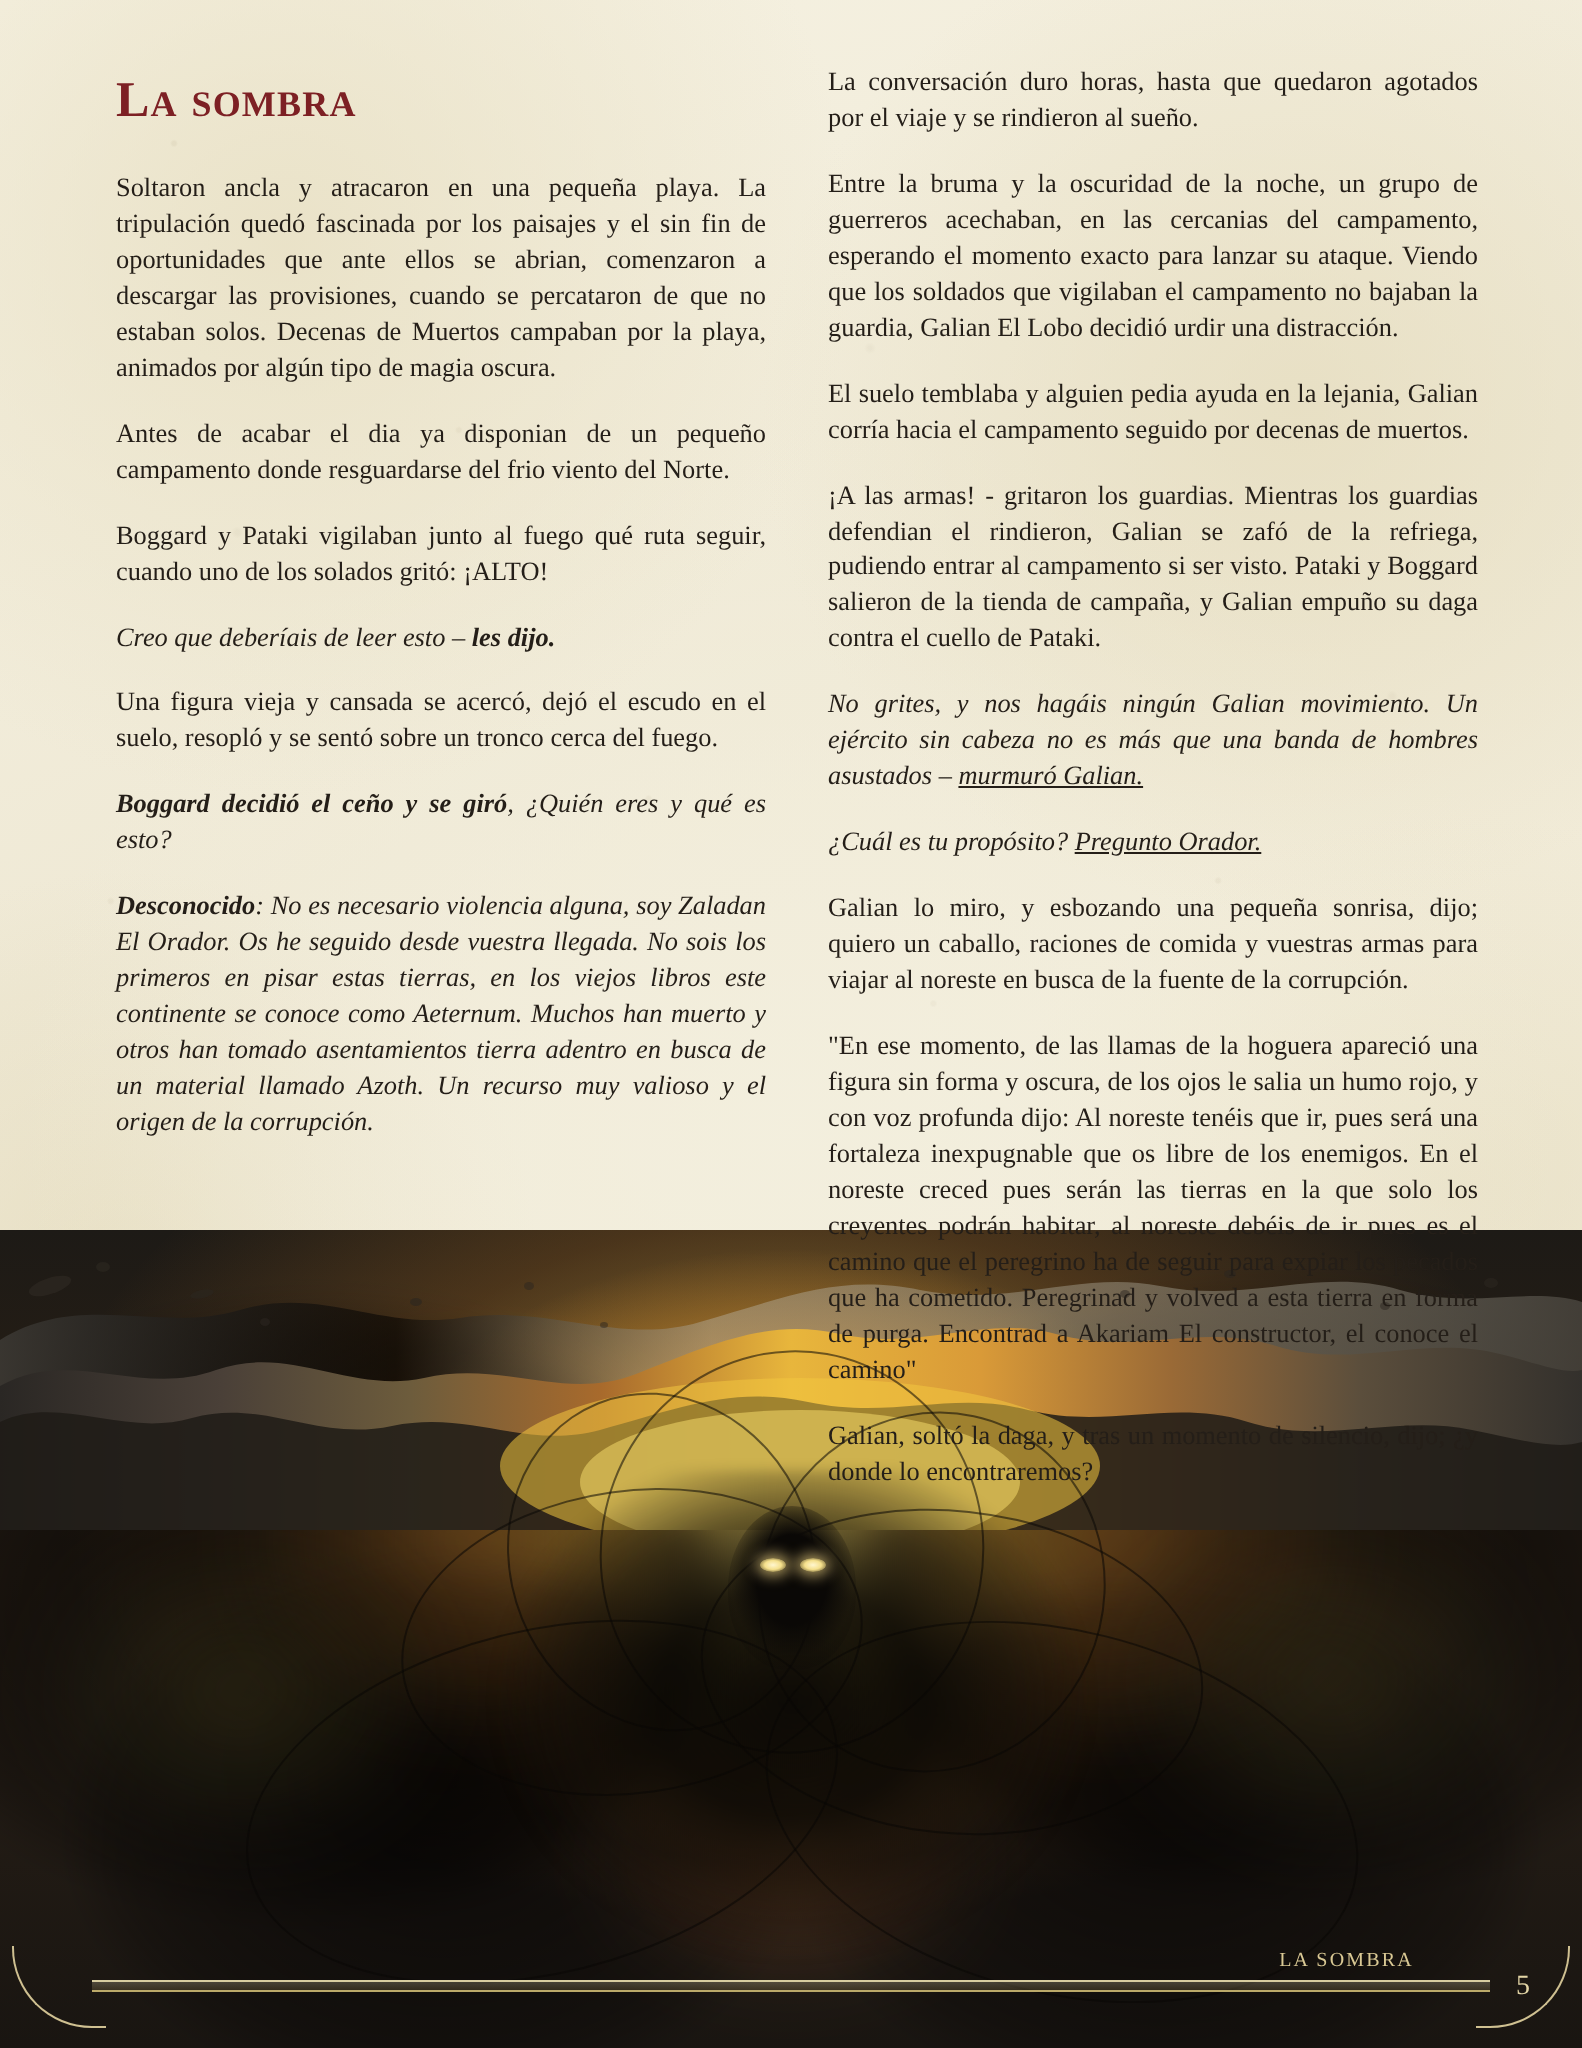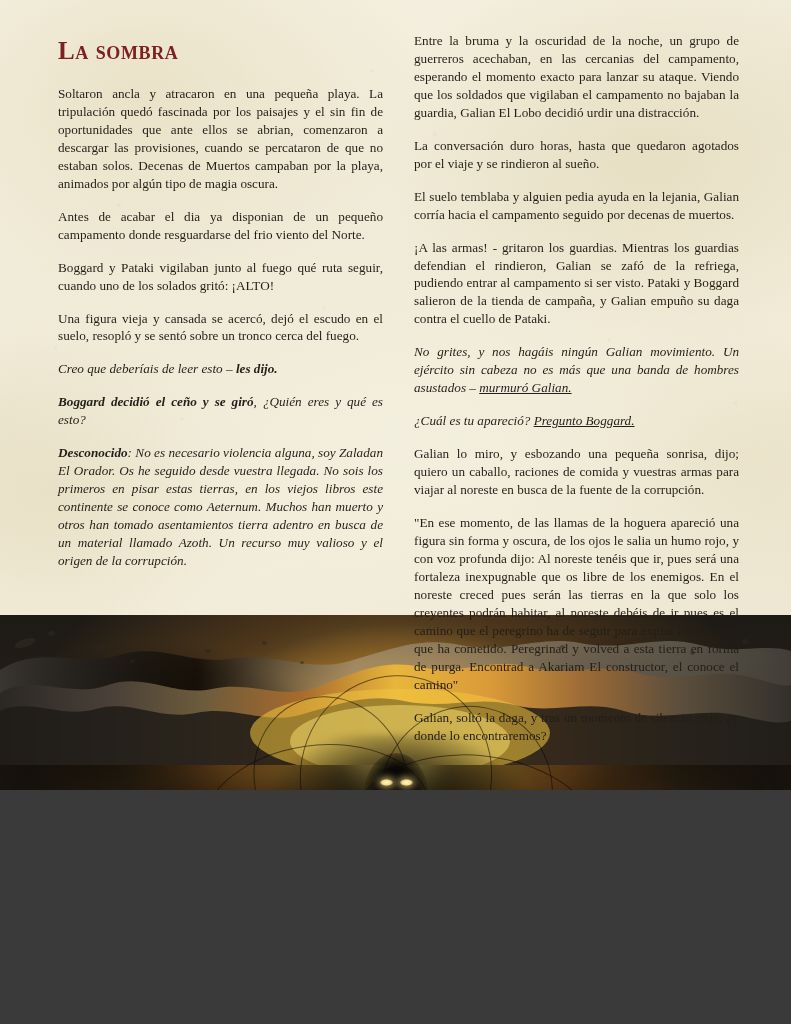--- a/index.html
+++ b/index.html
@@ -4,21 +4,21 @@
 <title>La sombra</title>
 <style>
   html, body {
     margin: 0;
     padding: 0;
     background: #3a3a3a;
   }
   .page {
     position: relative;
     width: 791px;
-    height: 790px;
+    height: 1024px;
     overflow: hidden;
     background-color: #f2eedd;
     font-family: "Liberation Serif", "DejaVu Serif", serif;
   }
 
   
   .parchment {
     position: absolute;
     inset: 0;
     background-color: #f3efdf;
@@ -243,40 +243,40 @@
 
   <div class="content">
 
     <div class="col col-left">
 
       <h1 class="chapter-title">La sombra</h1>
 
       <p class="body">Soltaron ancla y atracaron en una pequeña playa. La tripulación quedó fascinada por los paisajes y el sin fin de oportunidades que ante ellos se abrian, comenzaron a descargar las provisiones, cuando se percataron de que no estaban solos. Decenas de Muertos campaban por la playa, animados por algún tipo de magia oscura.</p>
       <p class="body">Antes de acabar el dia ya disponian de un pequeño campamento donde resguardarse del frio viento del Norte.</p>
       <p class="body">Boggard y Pataki vigilaban junto al fuego qué ruta seguir, cuando uno de los solados gritó: ¡ALTO!</p>
+      <p class="body ital"><span>Creo que deberíais de leer esto – </span><span class="bi">les dijo.</span></p>
+
       <p class="body">Una figura vieja y cansada se acercó, dejó el escudo en el suelo, resopló y se sentó sobre un tronco cerca del fuego.</p>
 
-      <p class="body ital"><span>Creo que deberíais de leer esto – </span><span class="bi">les dijo.</span></p>
-
       <p class="body ital"><span class="bi">Boggard decidió el ceño y se giró</span><span>, ¿Quién eres y qué es esto?</span></p>
 
       <p class="body ital"><span class="bi">Desconocido</span><span>: No es necesario violencia alguna, soy Zaladan El Orador. Os he seguido desde vuestra llegada. No sois los primeros en pisar estas tierras, en los viejos libros este continente se conoce como Aeternum. Muchos han muerto y otros han tomado asentamientos tierra adentro en busca de un material llamado Azoth. Un recurso muy valioso y el origen de la corrupción.</span></p>
 
     </div>
 
     <div class="col col-right">
 
+      <p class="body">La conversación duro horas, hasta que quedaron agotados por el viaje y se rindieron al sueño.</p>
       <p class="body">Entre la bruma y la oscuridad de la noche, un grupo de guerreros acechaban, en las cercanias del campamento, esperando el momento exacto para lanzar su ataque. Viendo que los soldados que vigilaban el campamento no bajaban la guardia, Galian El Lobo decidió urdir una distracción.</p>
-      <p class="body">La conversación duro horas, hasta que quedaron agotados por el viaje y se rindieron al sueño.</p>
       <p class="body">El suelo temblaba y alguien pedia ayuda en la lejania, Galian corría hacia el campamento seguido por decenas de muertos.</p>
       <p class="body">¡A las armas! - gritaron los guardias. Mientras los guardias defendian el rindieron, Galian se zafó de la refriega, pudiendo entrar al campamento si ser visto. Pataki y Boggard salieron de la tienda de campaña, y Galian empuño su daga contra el cuello de Pataki.</p>
 
       <p class="body ital"><span>No grites, y nos hagáis ningún Galian movimiento. Un ejército sin cabeza no es más que una banda de hombres asustados – </span><span class="biu">murmuró Galian.</span></p>
 
-      <p class="body ital"><span>¿Cuál es tu apareció? </span><span class="biu">Pregunto Boggard.</span></p>
+      <p class="body ital"><span>¿Cuál es tu propósito? </span><span class="biu">Pregunto Orador.</span></p>
 
       <p class="body">Galian lo miro, y esbozando una pequeña sonrisa, dijo; quiero un caballo, raciones de comida y vuestras armas para viajar al noreste en busca de la fuente de la corrupción.</p>
       <p class="body">"En ese momento, de las llamas de la hoguera apareció una figura sin forma y oscura, de los ojos le salia un humo rojo, y con voz profunda dijo: Al noreste tenéis que ir, pues será una fortaleza inexpugnable que os libre de los enemigos. En el noreste creced pues serán las tierras en la que solo los creyentes podrán habitar, al noreste debéis de ir pues es el camino que el peregrino ha de seguir para expiar los pecados que ha cometido. Peregrinad y volved a esta tierra en forma de purga. Encontrad a Akariam El constructor, el conoce el camino"</p>
       <p class="body">Galian, soltó la daga, y tras un momento de silencio, dijo; ¿y donde lo encontraremos?</p>
 
     </div>
   </div>
 
   <div class="illustration">
     <div class="illo-base"></div>

